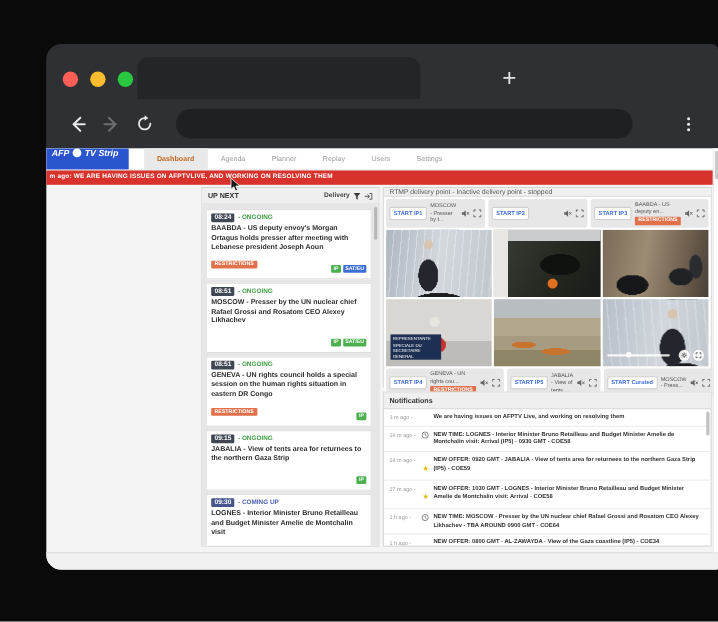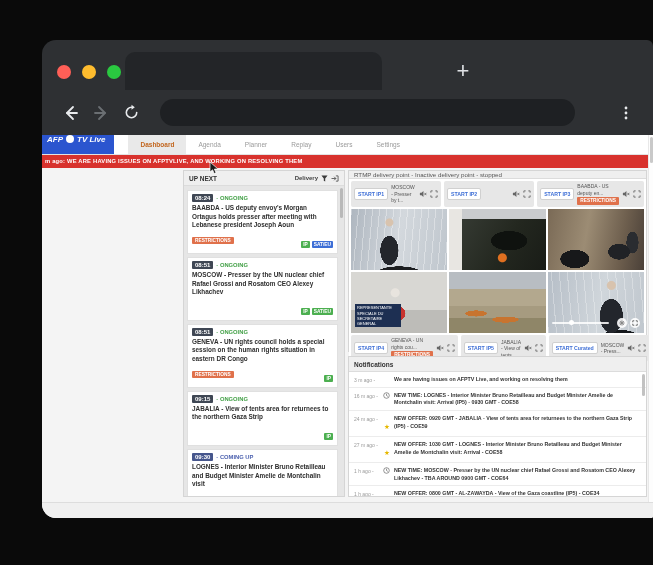--- a/index.html
+++ b/index.html
@@ -184,21 +184,21 @@
         </svg>
     </div>
   </div>
 
   <div class="app">
 
     <div class="appbar">
       <div class="brand">
         <span>AFP</span>
         <span class="globe"></span>
-        <span>TV Live</span>
+        <span>TV Strip</span>
       </div>
       <div class="appnav" id="appnav">
           <div class="item active">
             <span>Dashboard</span>
           </div>
           <div class="item">
             <span>Agenda</span>
           </div>
           <div class="item">
             <span>Planner</span>

